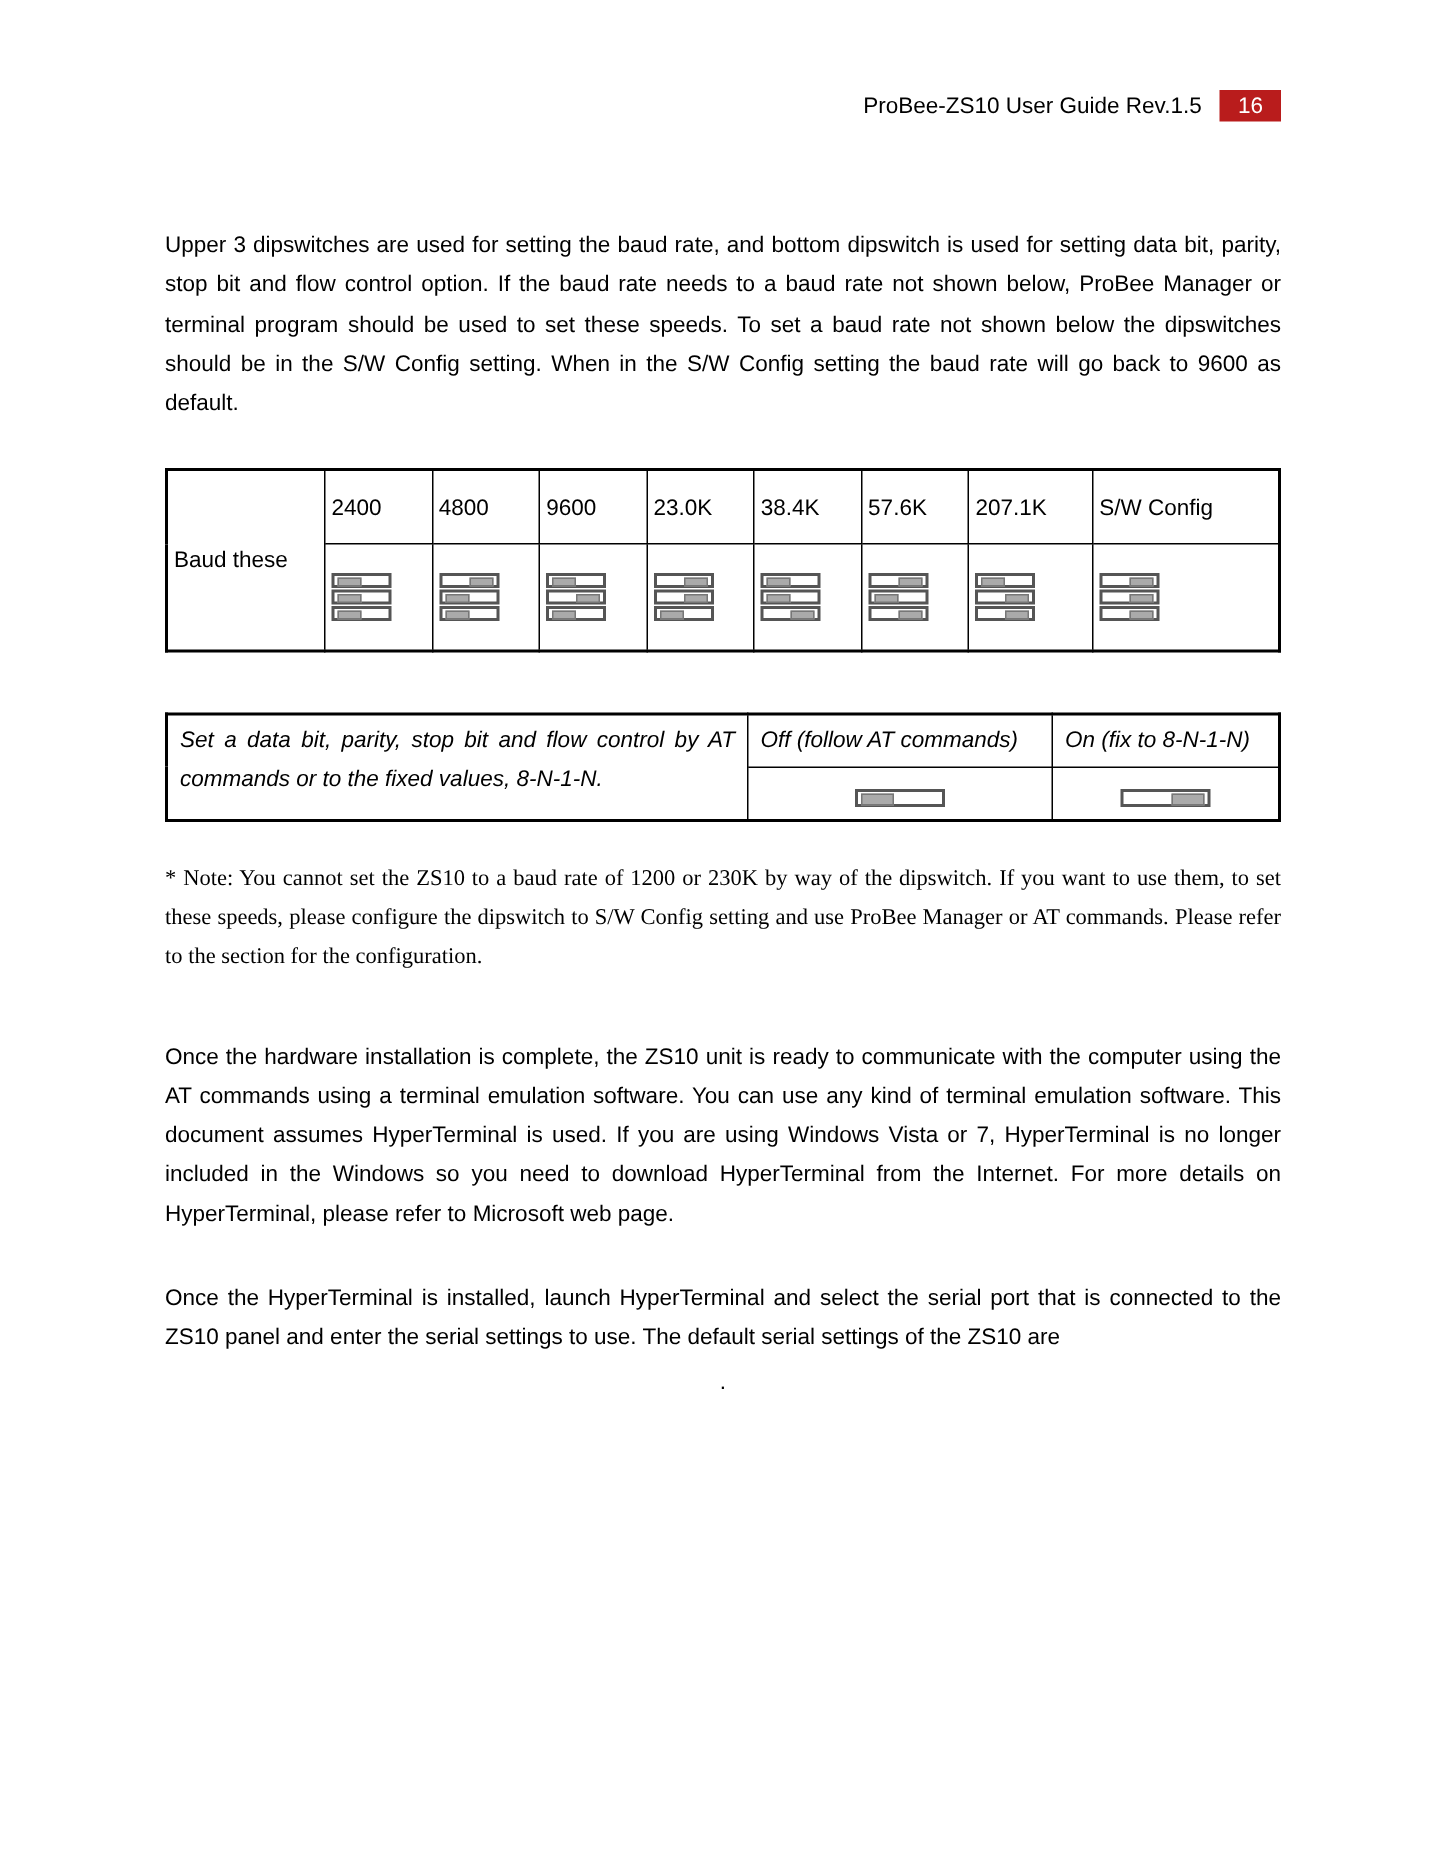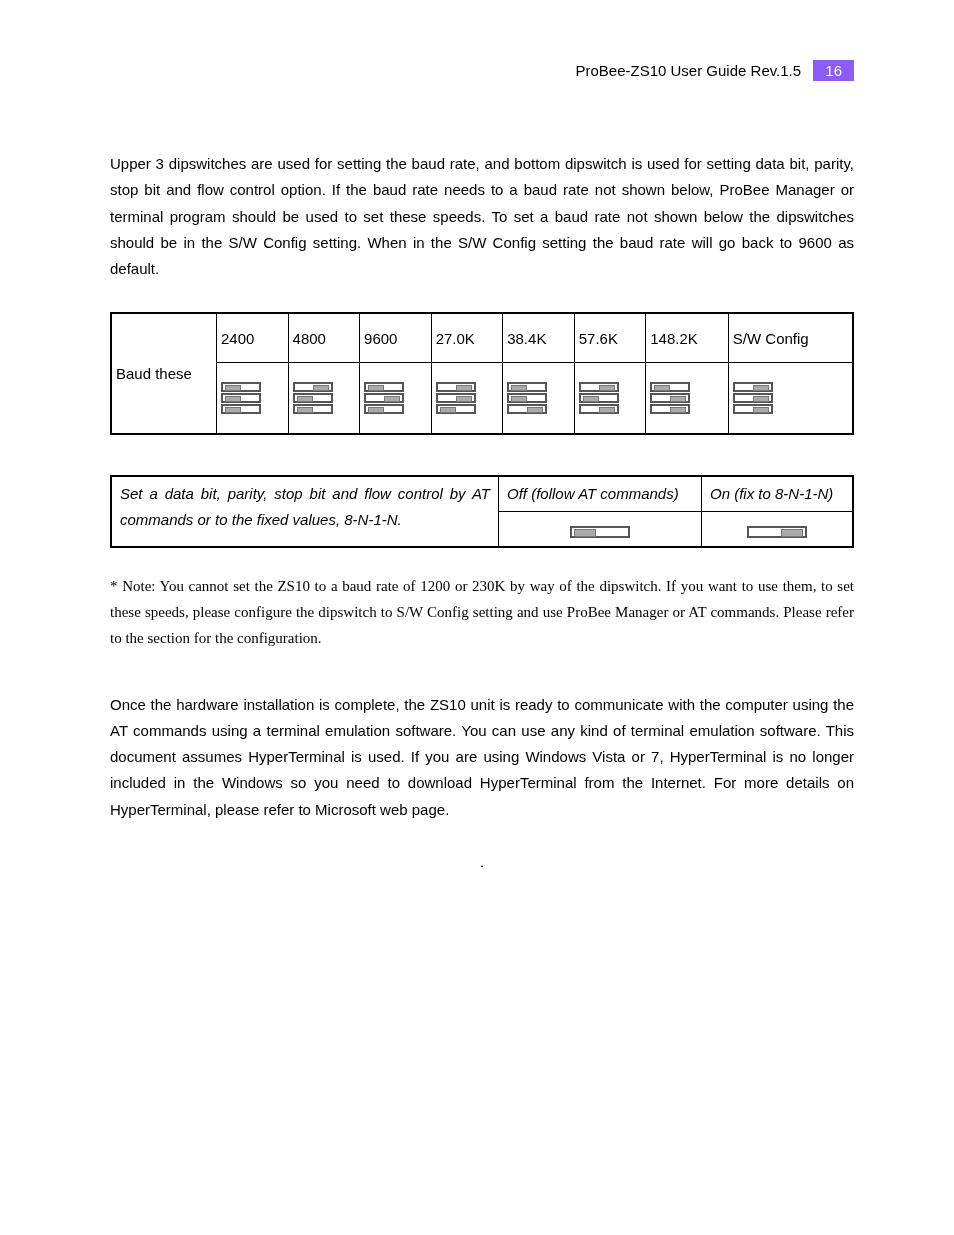--- a/index.html
+++ b/index.html
@@ -17,21 +17,21 @@
     box-sizing: border-box;
     position: relative;
   }
   .header {
     text-align: right;
     font-size: 15px;
     margin-bottom: 70px;
   }
   .page-num {
     display: inline-block;
-    background: #8b5cf6;
+    background: #b91c1c;
     color: #fff;
     padding: 2px 12px;
     margin-left: 8px;
   }
   .para {
     text-align: justify;
     line-height: 1.75;
     margin-bottom: 30px;
   }
   .baud-table {
@@ -132,24 +132,24 @@
 
   <div class="para">Upper 3 dipswitches are used for setting the baud rate, and bottom dipswitch is used for setting data bit, parity, stop bit and flow control option. If the baud rate needs to a baud rate not shown below, ProBee Manager or terminal program should be used to set these speeds. To set a baud rate not shown below the dipswitches should be in the S/W Config setting. When in the S/W Config setting the baud rate will go back to 9600 as default.</div>
 
   <table class="baud-table">
     <tbody>
         <tr class="val-row">
       <td class="label-cell" rowspan="2">Baud these</td>
       <td>2400</td>
       <td>4800</td>
       <td>9600</td>
-      <td>27.0K</td>
+      <td>23.0K</td>
       <td>38.4K</td>
       <td>57.6K</td>
-      <td>148.2K</td>
+      <td>207.1K</td>
       <td>S/W Config</td>
     </tr>
     <tr class="img-row" id="dip-row">
           <td><div class="dip"><div class="dip-row">
                 <div class="slider left"></div>
               </div><div class="dip-row">
                 <div class="slider left"></div>
               </div><div class="dip-row">
                 <div class="slider left"></div>
               </div></div></td>
@@ -225,14 +225,15 @@
             </div>
       </td>
     </tr>
   </tbody>
     </table>
 
   <div class="note">* Note: You cannot set the ZS10 to a baud rate of 1200 or 230K by way of the dipswitch. If you want to use them, to set these speeds, please configure the dipswitch to S/W Config setting and use ProBee Manager or AT commands. Please refer to the section               for the configuration.</div>
 
   <div class="para">Once the hardware installation is complete, the ZS10 unit is ready to communicate with the computer using the AT commands using a terminal emulation software. You can use any kind of terminal emulation software. This document assumes HyperTerminal is used. If you are using Windows Vista or 7, HyperTerminal is no longer included in the Windows so you need to download HyperTerminal from the Internet. For more details on HyperTerminal, please refer to Microsoft web page.</div>
 
+  <div class="para" style="margin-bottom:8px;">Once the HyperTerminal is installed, launch HyperTerminal and select the serial port that is connected to the ZS10 panel and enter the serial settings to use. The default serial settings of the ZS10 are</div>
   <div style="text-align:center;">.</div>
 </div>
 
 </body></html>

